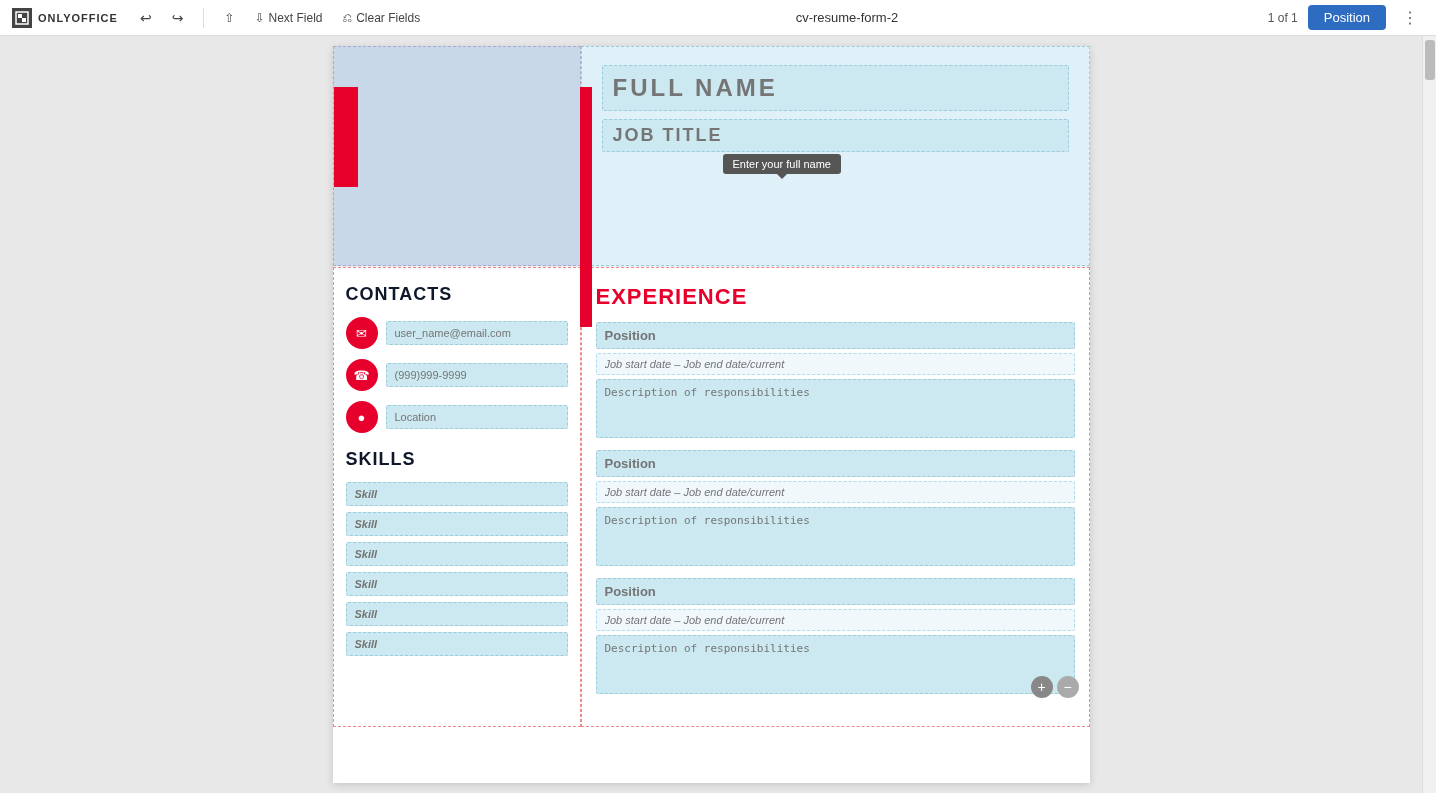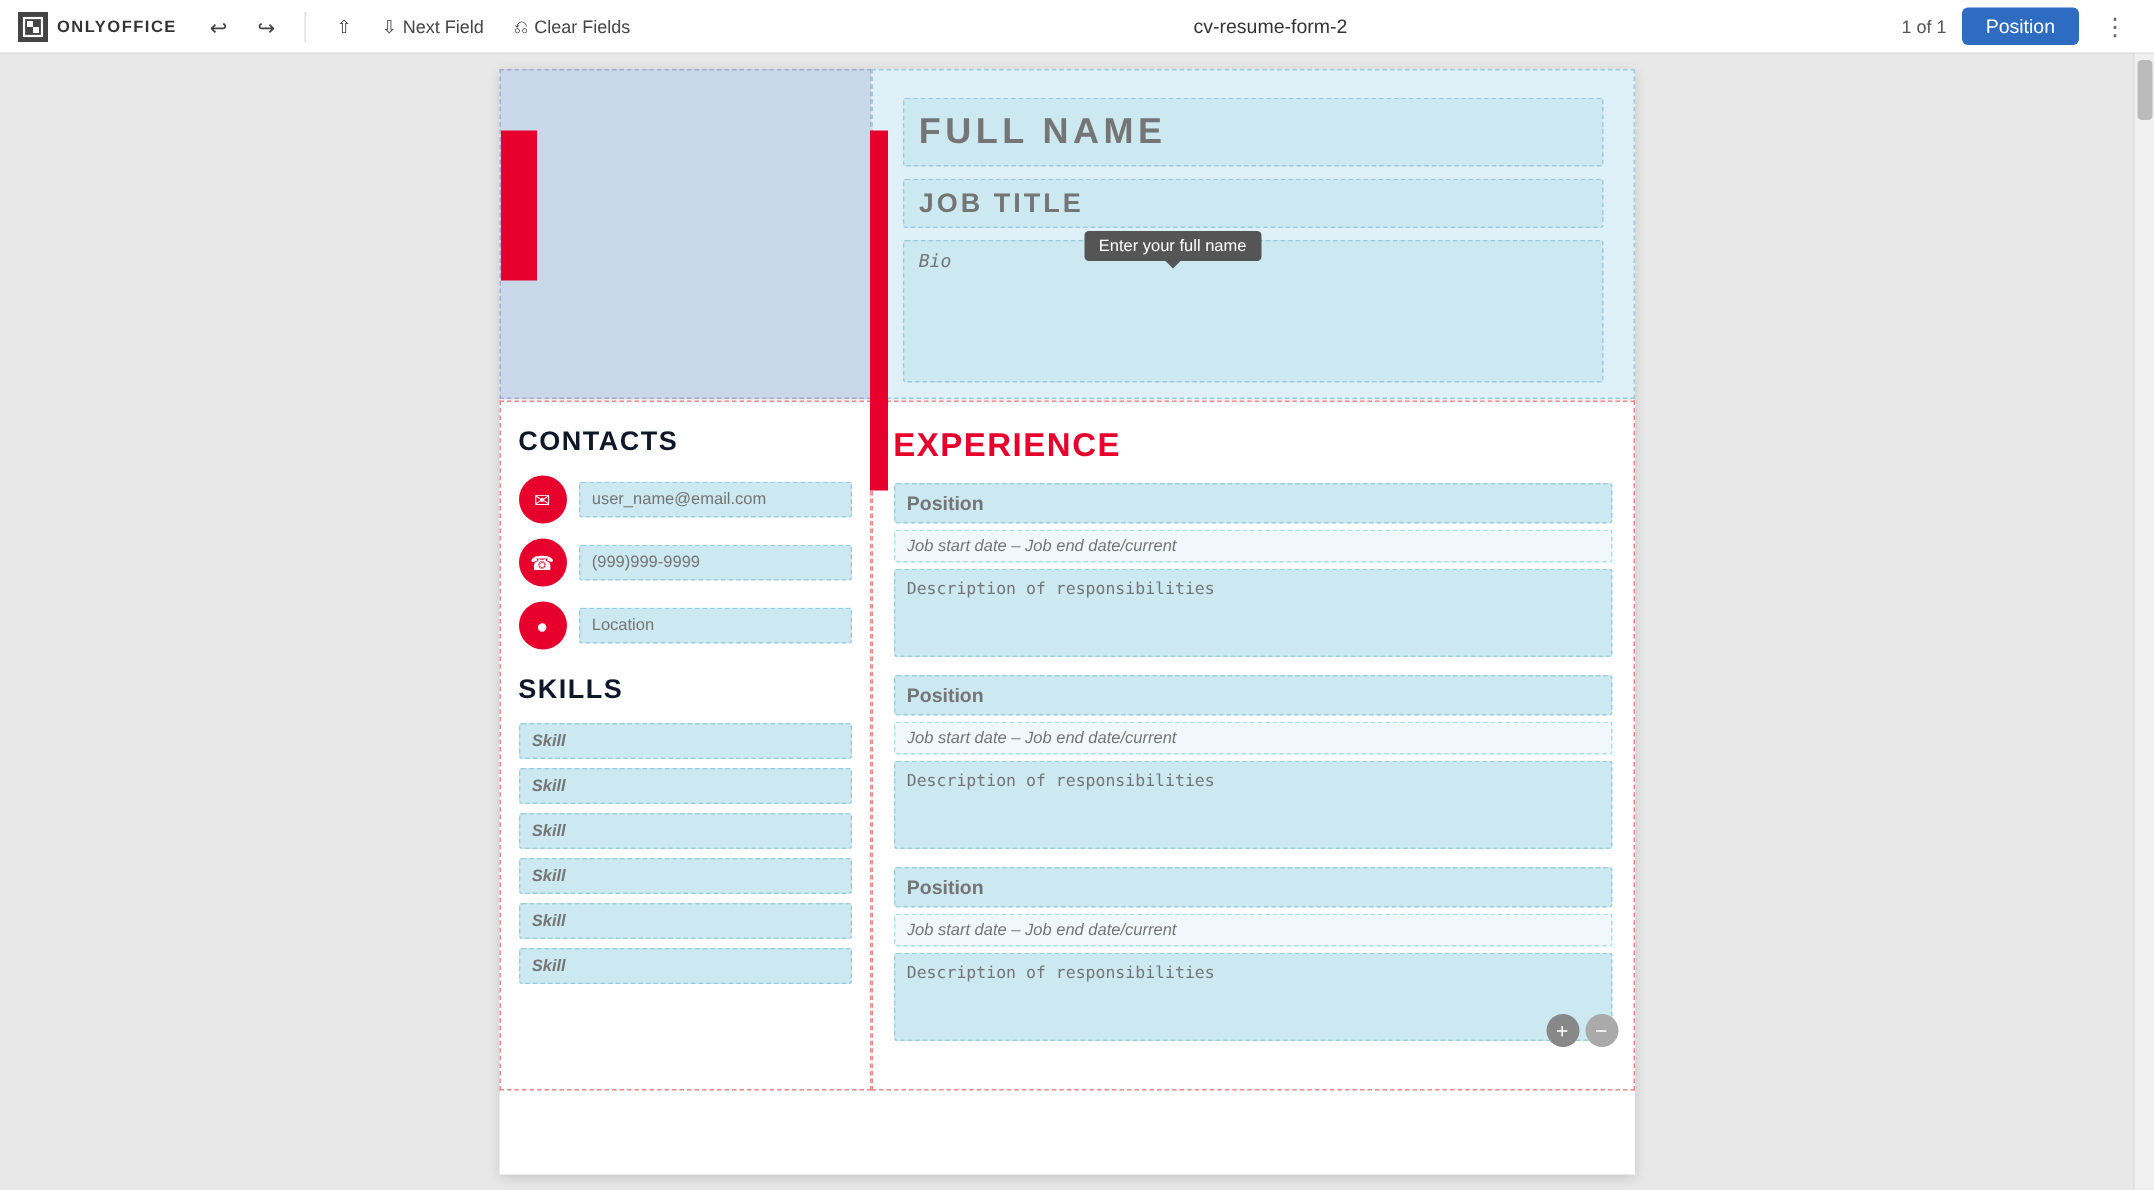--- a/index.html
+++ b/index.html
@@ -454,21 +454,20 @@
         <div class="red-accent-left"></div>
         <div class="red-accent-right"></div>
       </div>
 
       <div class="name-area">
 
         <div class="tooltip">Enter your full name</div>
 
         <input type="text" class="field-full-name" placeholder="FULL NAME" style="">
         <input type="text" class="field-job-title" placeholder="JOB TITLE" style="">
-        <textarea class="field-bio" placeholder="Bio" style=""></textarea>
       </div>
     </div>
 
     <div class="doc-body">
 
       <div class="left-col">
 
         <div class="section-title">CONTACTS</div>
 
         <div class="contact-row">

